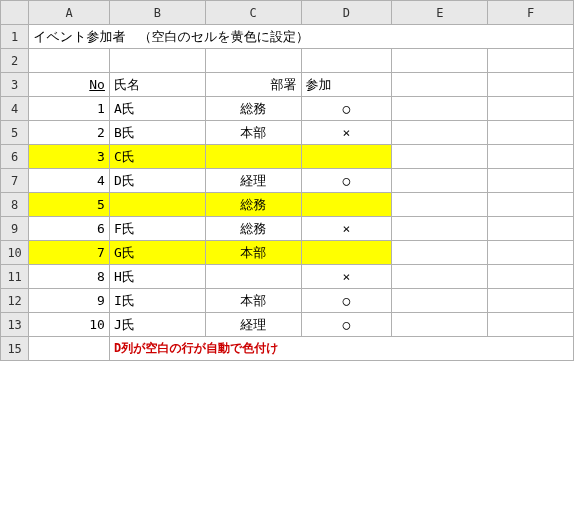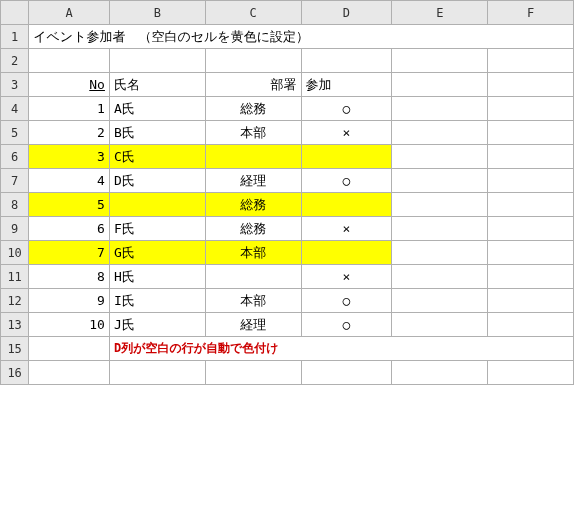--- a/index.html
+++ b/index.html
@@ -200,23 +200,14 @@
         <td class="cell" style="text-align: center;">経理</td>
         <td class="cell" style="text-align: center;">○</td>
         <td class="cell"></td>
         <td class="cell"></td>
       </tr>
       <tr>
         <th class="row-header">15</th>
         <td class="cell"></td>
         <td colspan="5" class="cell footer-text">D列が空白の行が自動で色付け</td>
       </tr>
-      <tr>
-        <th class="row-header">16</th>
-        <td class="cell" style="text-align: right;"></td>
-        <td class="cell"></td>
-        <td class="cell" style="text-align: center;"></td>
-        <td class="cell" style="text-align: center;"></td>
-        <td class="cell"></td>
-        <td class="cell"></td>
-      </tr>
     </tbody>
 </table>
 
 </body></html>

